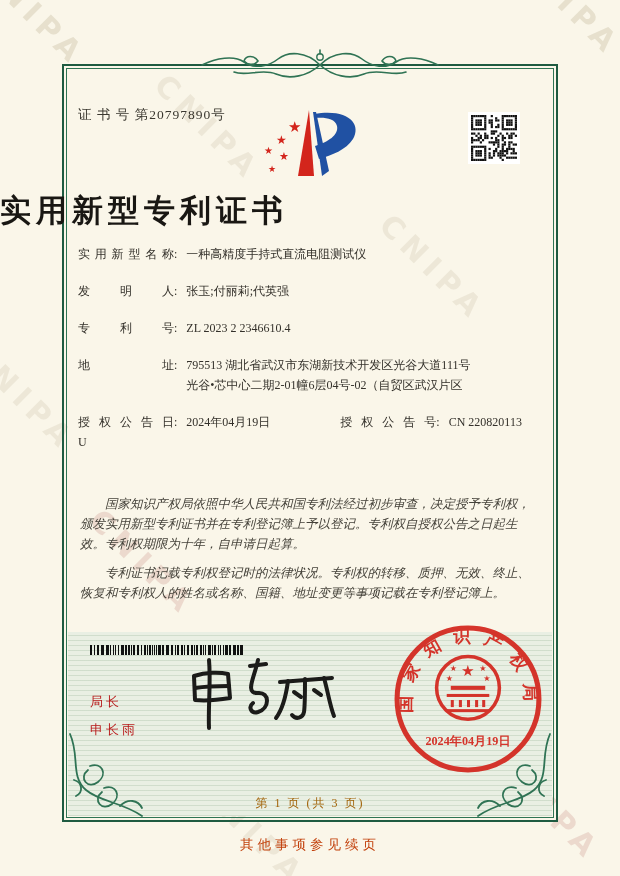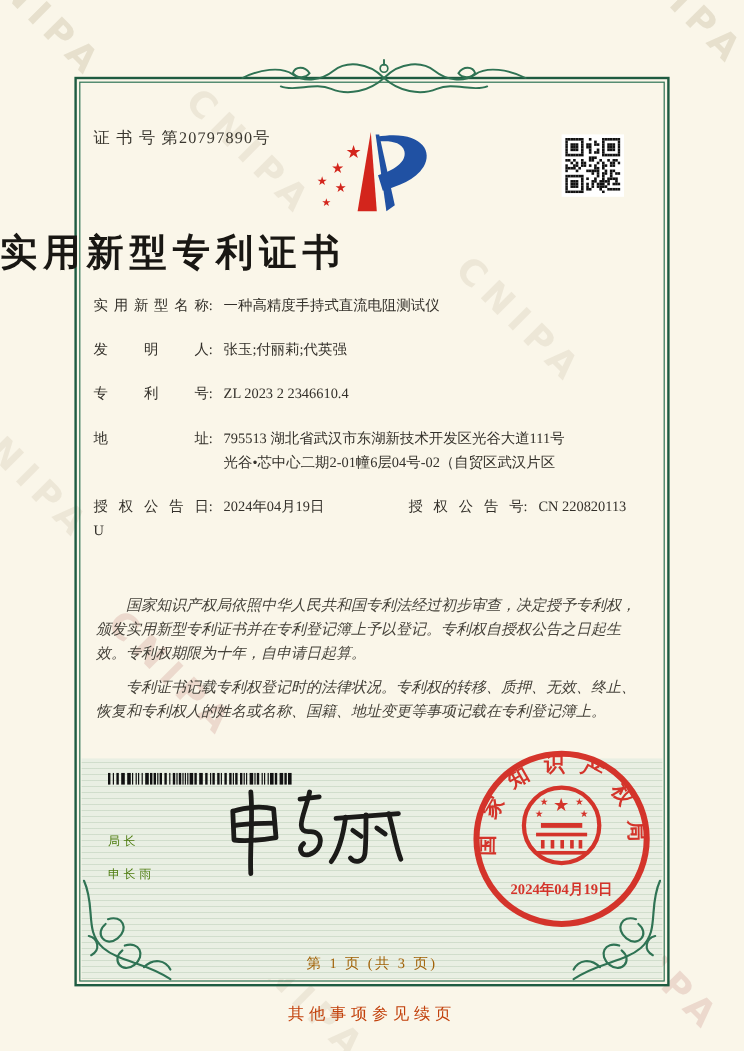--- a/index.html
+++ b/index.html
@@ -57,21 +57,21 @@
   .pair2{margin-left:26px;}
   .val-w{display:inline-block;width:128px;}
   
   .paras{position:absolute;left:80px;top:494px;width:452px;}
   .paras p{
     margin:0 0 9px 0;text-indent:2em;
     font-size:12.5px;line-height:20px;color:#45423a;font-style:italic;
   }
   
   .barcode{position:absolute;left:90px;top:641px;width:154px;height:10px;}
-  .director{position:absolute;left:90px;top:688px;font-size:10px;letter-spacing:3px;color:#4d7c0f;line-height:28px;}
+  .director{position:absolute;left:90px;top:688px;font-size:13px;letter-spacing:3px;color:#b91c1c;line-height:28px;}
   .signature{position:absolute;left:178px;top:652px;}
   .sr-only{position:absolute;width:1px;height:1px;overflow:hidden;clip:rect(0 0 0 0);}
   .seal{position:absolute;left:392px;top:623px;}
   .page-number{position:absolute;left:0;right:0;top:795px;text-align:center;font-size:12px;color:#a16207;letter-spacing:2px;}
   .note{position:absolute;left:0;right:0;top:836px;text-align:center;font-size:13.5px;color:#c2410c;letter-spacing:4px;}
 </style>
 </head>
 <body>
 
 <div class="page">

